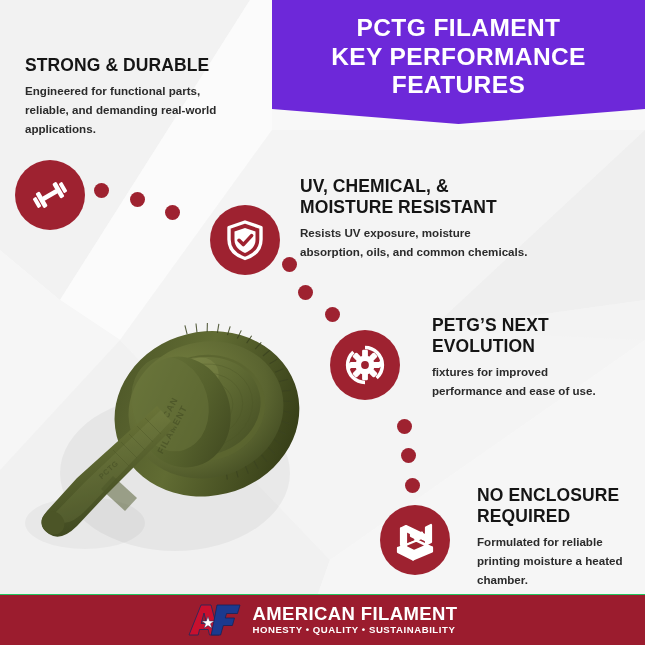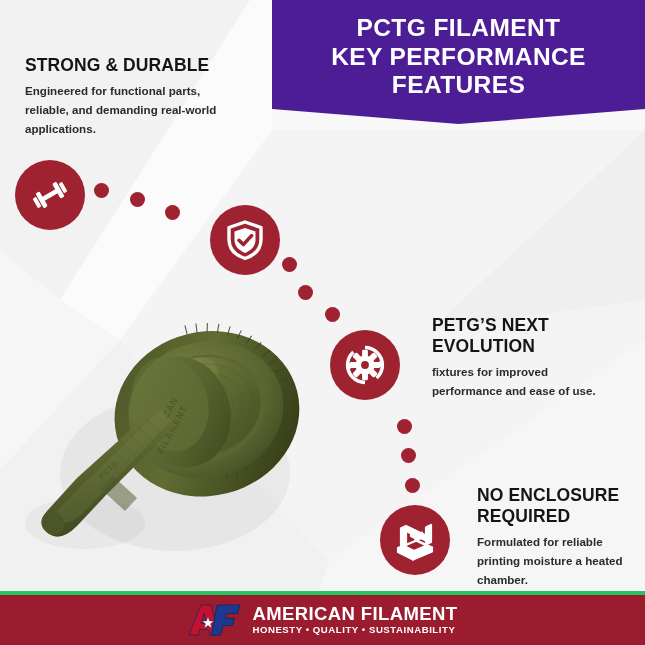--- a/index.html
+++ b/index.html
@@ -10,21 +10,21 @@
     position:relative;
   }
   #canvas{position:absolute;inset:0;width:645px;height:645px;overflow:hidden;background:#f8f8f8;}
 
   
   .bg-svg{position:absolute;inset:0;width:645px;height:645px;}
 
   
   .header-banner{
     position:absolute;left:272px;top:0;width:373px;height:124px;
-    background:#4c1d95;
+    background:#6d28d9;
     clip-path:polygon(0 0,100% 0,100% 88%,50% 100%,0 88%);
     display:flex;align-items:center;justify-content:center;
   }
   .header-title{
     color:#ffffff;text-align:center;
     font-size:24.5px;font-weight:bold;line-height:1.17;
     letter-spacing:.4px;
     padding:0 12px 10px 12px;
     text-transform:uppercase;
   }
@@ -65,21 +65,21 @@
   
   .dot{position:absolute;border-radius:50%;background:#9e2230;}
 
   
   .product{position:absolute;left:25px;top:298px;width:290px;height:275px;}
 
   
   .footer{
     position:absolute;left:0;bottom:0;width:645px;height:50px;
     background:#9b1c2e;
-    border-top:4px solid #22c55e;
+    border-top:1px solid #22c55e;
     display:flex;align-items:center;justify-content:center;
   }
   .footer-inner{display:flex;align-items:center;gap:9px;}
   .brand-text{display:flex;flex-direction:column;justify-content:center;}
   .brand-name{
     color:#ffffff;font-weight:bold;font-size:18.5px;
     letter-spacing:.4px;line-height:1.05;text-transform:uppercase;
   }
   .brand-tag{
     color:#ffffff;font-weight:bold;font-size:9.6px;
@@ -116,20 +116,30 @@
     <div class="f-title">
       <div>STRONG &amp; DURABLE</div>
     </div>
     <div class="f-body">
       <div>Engineered for functional parts,</div>
       <div>reliable, and demanding real-world</div>
       <div>applications.</div>
     </div>
   </div>
 
+  <div class="feature" id="feature-1">
+    <div class="f-title">
+      <div>UV, CHEMICAL, &amp;</div>
+      <div>MOISTURE RESISTANT</div>
+    </div>
+    <div class="f-body">
+      <div>Resists UV exposure, moisture</div>
+      <div>absorption, oils, and common chemicals.</div>
+    </div>
+  </div>
 
   <div class="feature" id="feature-2">
     <div class="f-title">
       <div>PETG’S NEXT</div>
       <div>EVOLUTION</div>
     </div>
     <div class="f-body">
       <div>fixtures for improved</div>
       <div>performance and ease of use.</div>
     </div>

